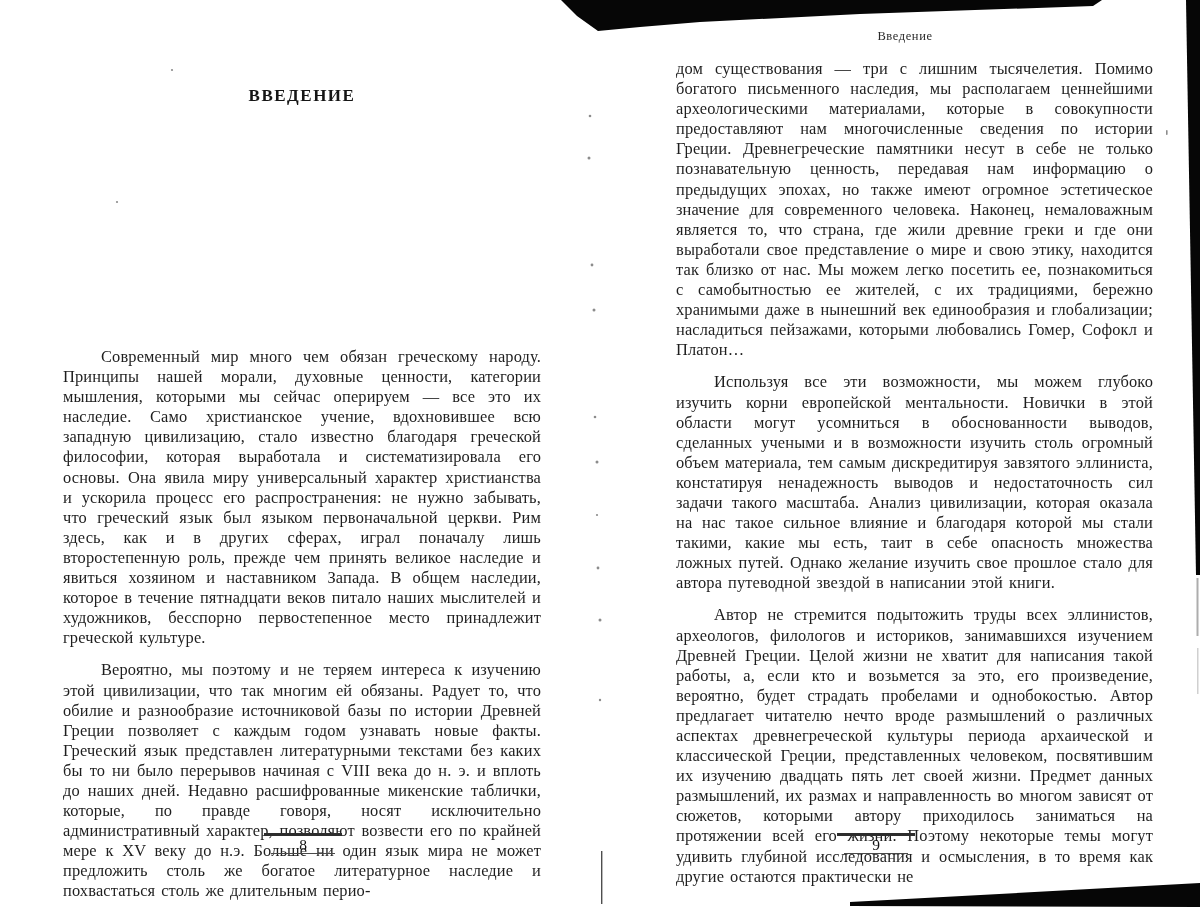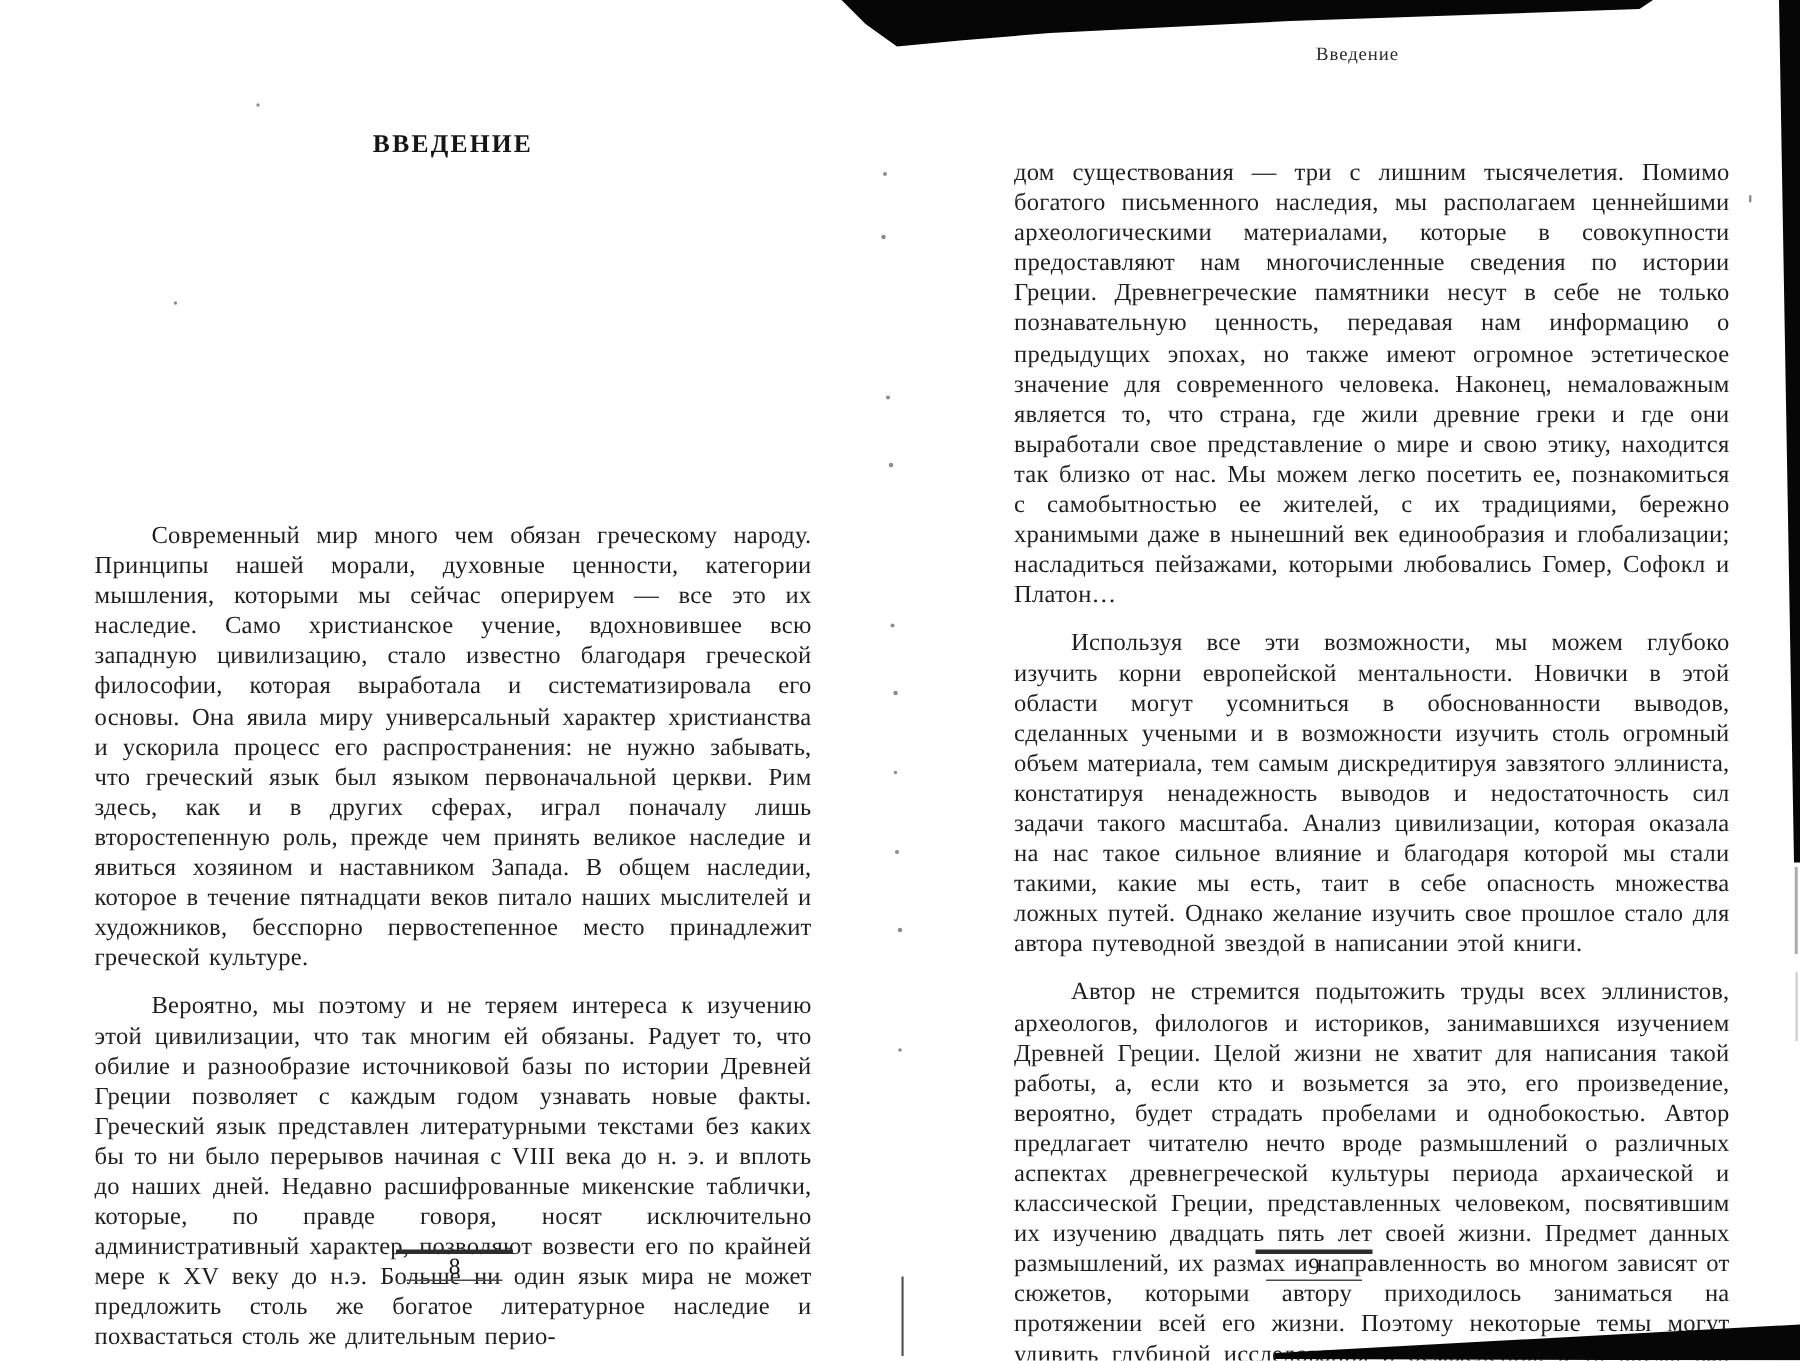--- a/index.html
+++ b/index.html
@@ -30,21 +30,21 @@
   .page-left .body-text{top:335px;}
   .page-right .body-text{top:59px;}
   .body-text p{
     margin:0;
     font-size:16.4px;line-height:20.1px;
     text-align:justify;
     letter-spacing:.15px;word-spacing:1.6px;
     color:#1e1e1e;
   }
   .body-text p.indent{text-indent:38px;margin-top:12px;}
-  .body-text p.no-indent{text-indent:0;margin-top:46px;}
+  .body-text p.no-indent{text-indent:0;}
 
   .footer{
     position:absolute;top:833px;width:84px;text-align:center;
   }
   .page-left .footer{left:198px;}
   .page-right .footer{left:158px;}
   .rule-top{height:2.5px;background:#2d2d2d;width:78px;margin:0 auto;}
   .rule-bottom{height:1.5px;background:#4a4a4a;width:64px;margin:0 auto;}
   .pagenum{
     display:block;font-size:15.5px;line-height:17px;color:#111;

